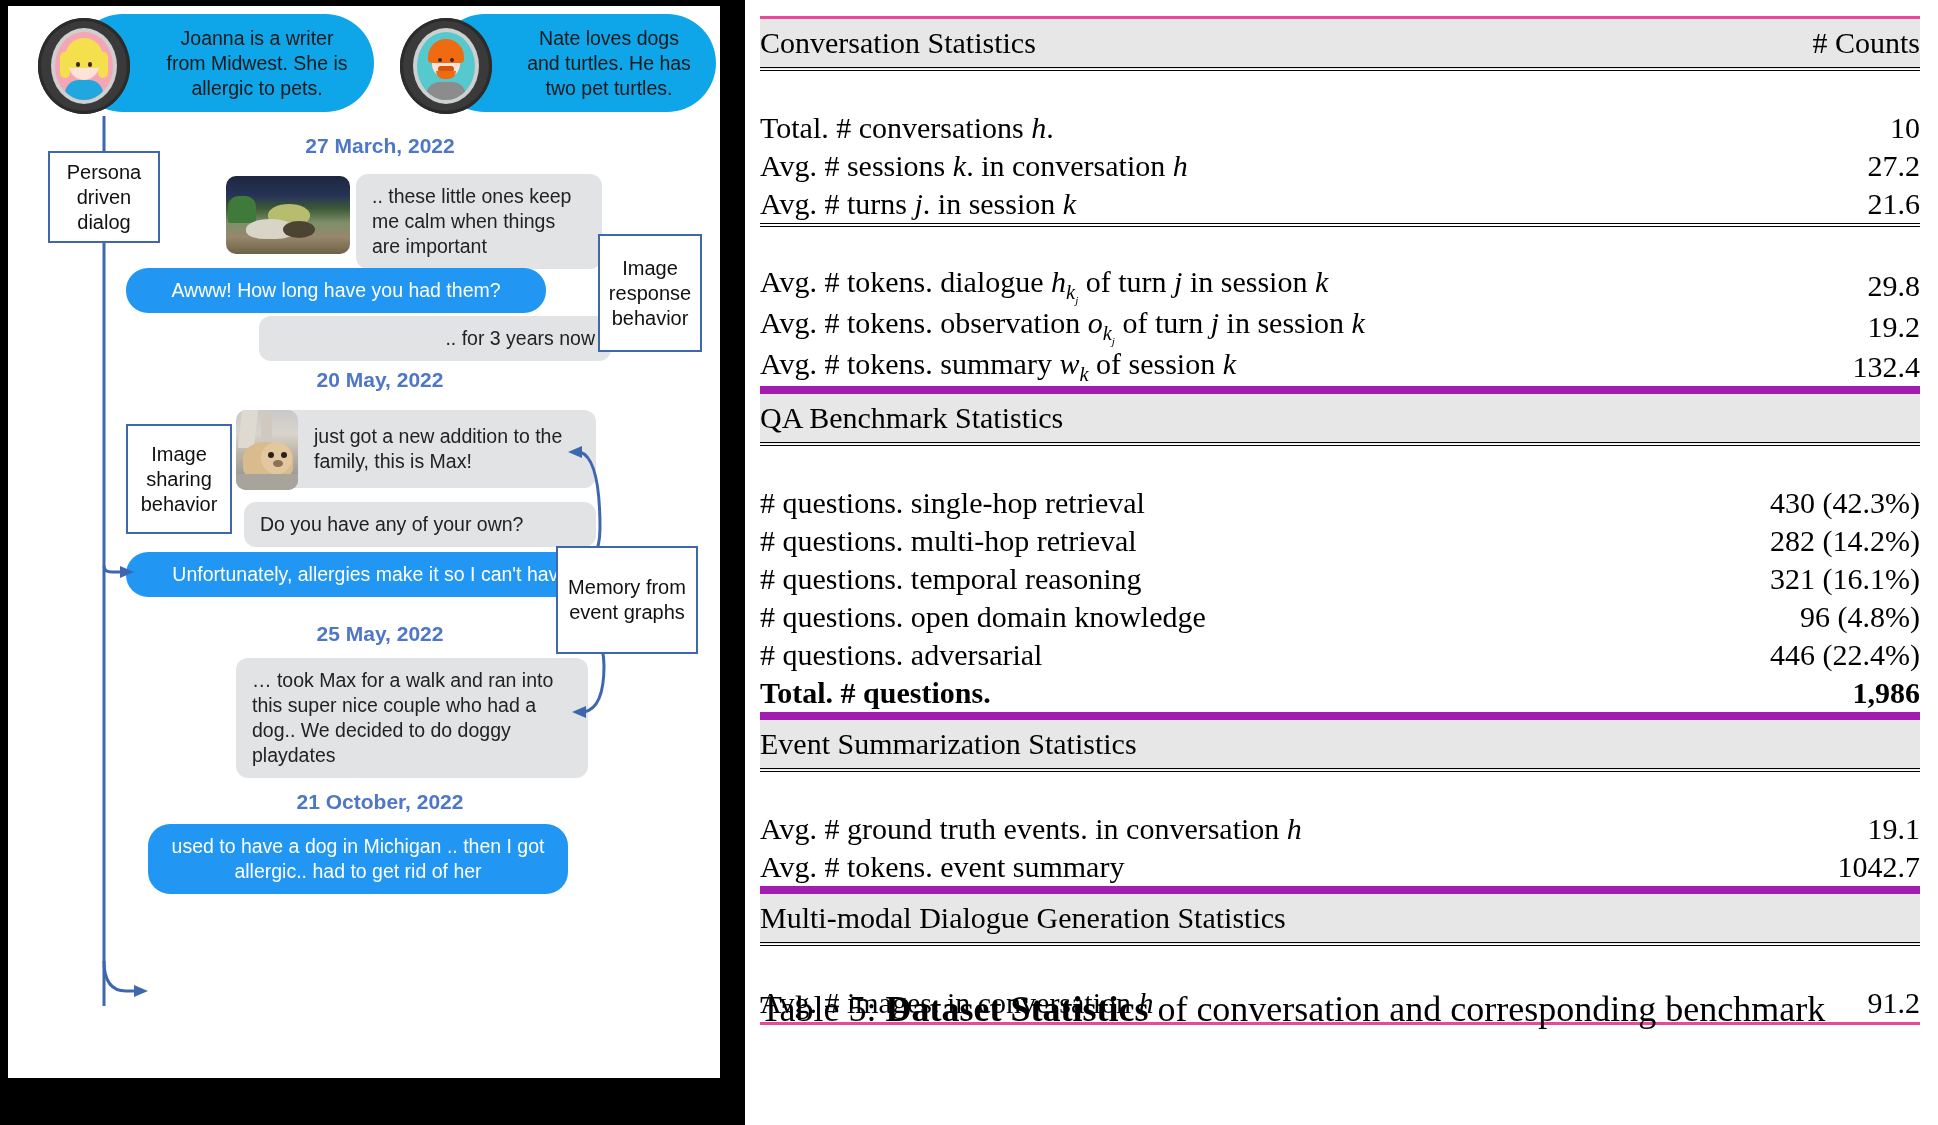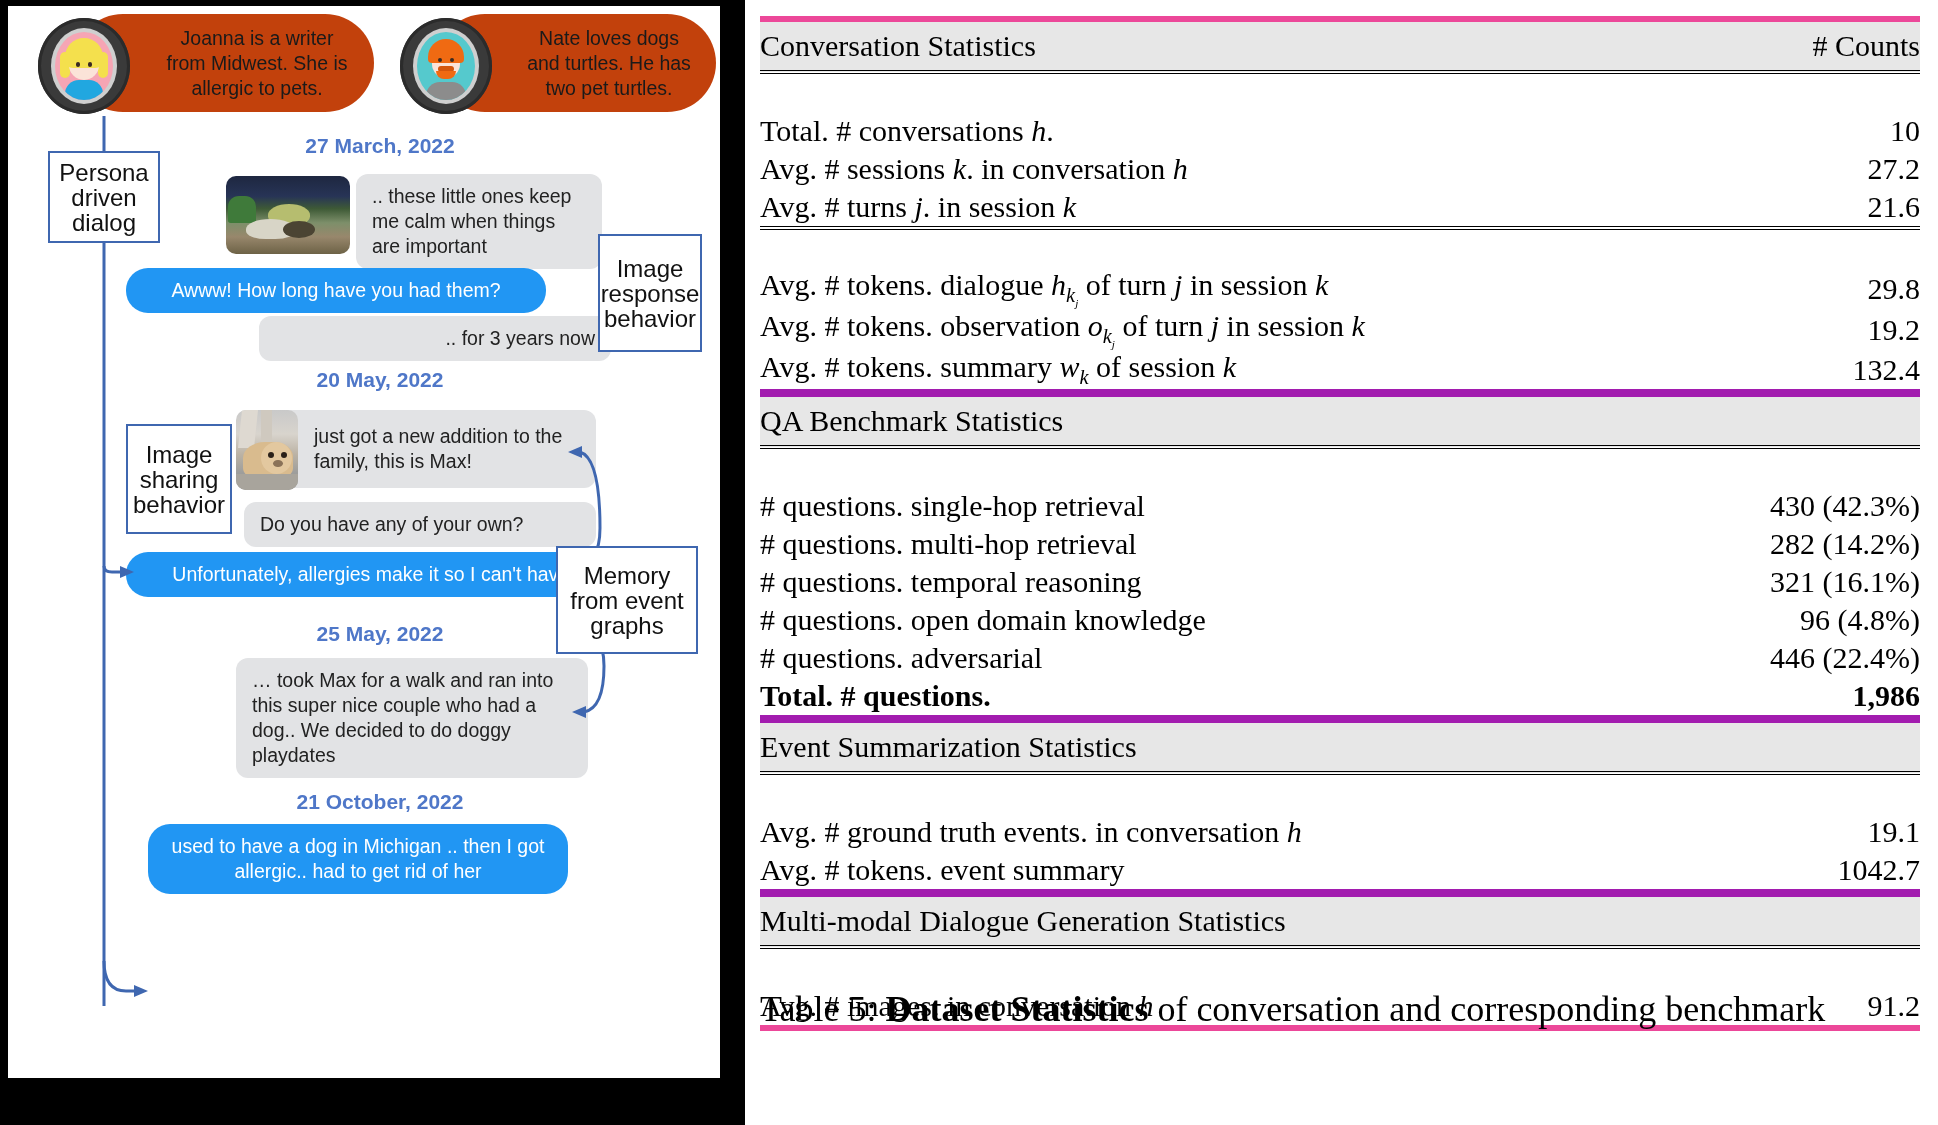--- a/index.html
+++ b/index.html
@@ -20,21 +20,21 @@
     position:absolute;left:8px;top:6px;width:712px;height:1072px;
     background:#ffffff;
     overflow:hidden;
   }
 
   
   .persona-row{position:absolute;top:6px;left:18px;width:690px;height:110px;}
   .persona{position:absolute;top:0;height:104px;}
   .persona .bubble{
     position:absolute;left:48px;top:2px;
-    background:#c2410c;border-radius:52px;
+    background:#0ea5e9;border-radius:52px;
     height:98px;box-sizing:border-box;
     padding:9px 20px 9px 86px;
     display:flex;align-items:center;
     color:#1a1a1a;font-size:19.5px;line-height:25px;
     text-align:center;justify-content:center;
   }
   .persona .avatar{
     position:absolute;left:12px;top:6px;width:92px;height:96px;
     border-radius:50%;
     background:#3a3a3a;
@@ -66,21 +66,21 @@
   .n-face{position:absolute;left:15px;top:15px;width:28px;height:31px;border-radius:14px;background:#fbe3d8;}
   .n-eye{position:absolute;top:26px;width:4px;height:4px;border-radius:2px;background:#3a2a22;}
   .n-eye.l{left:21px;} .n-eye.r{left:33px;}
   .n-stache{position:absolute;left:21px;top:34px;width:16px;height:6px;border-radius:3px;background:#d4560d;}
   .n-beard{position:absolute;left:19px;top:39px;width:20px;height:8px;border-radius:0 0 10px 10px;background:#f06a12;}
   .n-body{position:absolute;left:9px;bottom:0;width:40px;height:18px;border-radius:14px 14px 0 0;background:#8c8c8c;}
 
   
   .annot{
     position:absolute;border:2px solid #3f67b0;background:#fff;
-    color:#111;font-size:24px;line-height:25px;text-align:center;
+    color:#111;font-size:20px;line-height:25px;text-align:center;
     display:flex;align-items:center;justify-content:center;
     box-sizing:border-box;z-index:6;
   }
 
   
   .date-label{
     position:absolute;color:#4f77c8;font-size:21px;font-weight:600;
     text-align:center;
   }
 
@@ -130,21 +130,21 @@
     background:#e7e7e7;
     font-size:30px;
     height:48px;
     padding:2px 12px;
   }
   tr.section-head td.val{text-align:right;}
   td.label{padding:1px 12px;}
   td.val{text-align:right;padding:1px 18px 1px 0;white-space:nowrap;}
   tr.data td{height:38px;}
   tr.bold td{font-weight:bold;}
-  .rule-top td{border-top:6px solid #ec4899;}
+  .rule-top td{border-top:3px solid #ec4899;}
   .rule-dbl td{border-top:4px double #000;}
   .rule-thin td{border-top:8px solid #a21caf;}
   .mi{font-style:italic;font-family:"Liberation Serif",serif;}
   .sub{font-size:0.68em;vertical-align:sub;font-style:italic;}
   .sub2{font-size:0.55em;vertical-align:sub;font-style:italic;}
   #caption{
     position:absolute;left:15px;top:985px;width:1160px;
     font-family:"Liberation Serif",serif;
     font-size:36px;line-height:48px;color:#000;
   }

